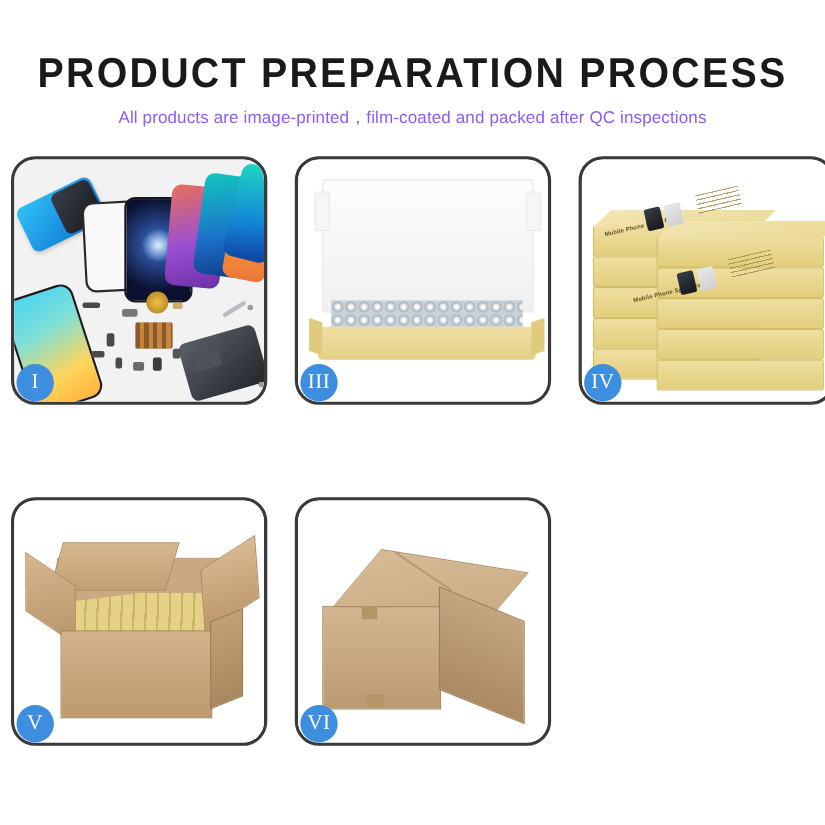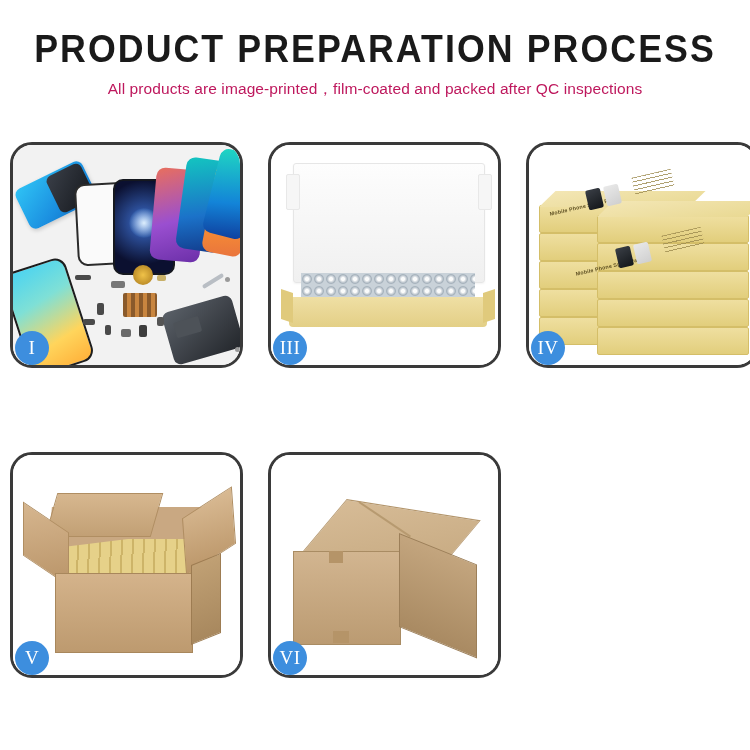--- a/index.html
+++ b/index.html
@@ -4,30 +4,30 @@
 <style>
   html,body{margin:0;padding:0;}
   body{
     width:750px;height:750px;background:#ffffff;
     font-family:"Liberation Sans","DejaVu Sans",sans-serif;
     overflow:hidden;position:relative;
   }
   .page{width:750px;height:750px;position:relative;}
 
   
-  .header{padding-top:30px;text-align:center;}
+  .header{padding-top:48px;text-align:center;}
   .title{
     font-family:"Liberation Sans Narrow","Liberation Sans",sans-serif;
     font-size:38px;font-weight:700;color:#1a1a1a;
     letter-spacing:2.2px;line-height:1.05;
     transform:scaleX(0.94);transform-origin:center;
     white-space:nowrap;
   }
   .subtitle{
-    margin-top:9px;font-size:15.5px;color:#be185d;letter-spacing:0.1px;
+    margin-top:9px;font-size:15.5px;color:#8b5cf6;letter-spacing:0.1px;
     white-space:nowrap;
   }
 
   
   .grid{
     position:absolute;left:10px;top:142px;width:730px;height:536px;
     display:grid;grid-template-columns:repeat(3,233px);
     grid-template-rows:repeat(2,226px);
     column-gap:25px;row-gap:84px;
   }

